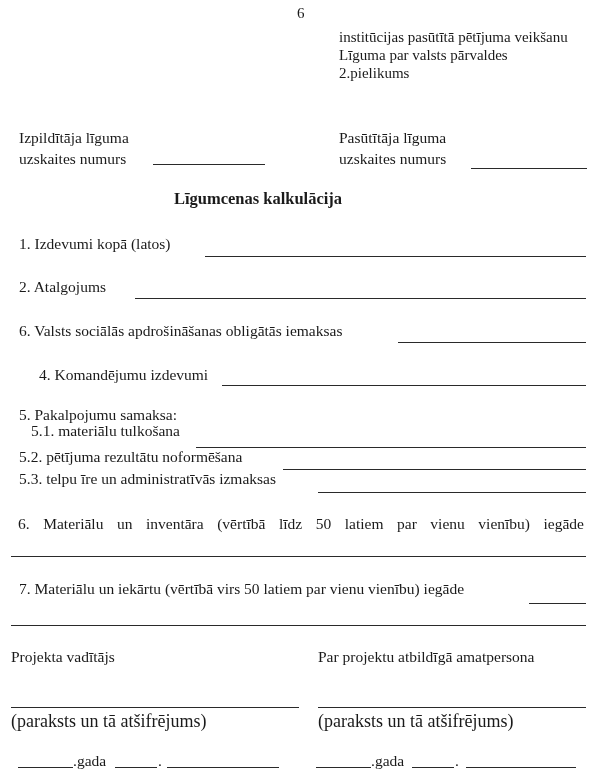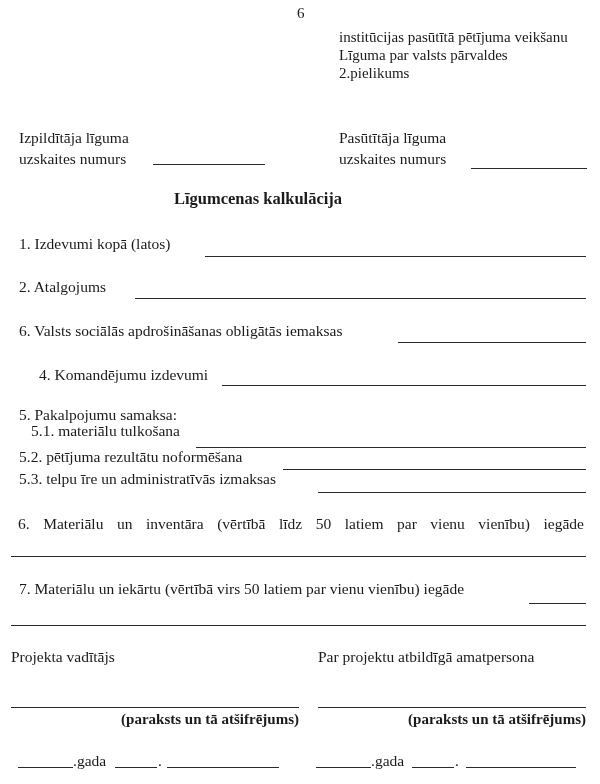--- a/index.html
+++ b/index.html
@@ -10,21 +10,21 @@
   }
   .abs { position: absolute; white-space: nowrap; }
   .line { position: absolute; height: 0; border-top: 1.3px solid #2a2a2a; }
   .page-num { left: 297px; top: 5px; font-size: 15px; }
   .annex { left: 339px; top: 28px; font-size: 15px; line-height: 18px; white-space: normal; width: 260px; }
   .reg-label { font-size: 15.5px; line-height: 21px; white-space: normal; }
   .title { left: 0; width: 516px; text-align: center; top: 189px; font-weight: bold; font-size: 16.5px; }
   .item { font-size: 15.5px; text-align: center; }
   .just { left: 18px; width: 566px; text-align: justify; text-align-last: justify; }
   .sig-title { font-size: 15.5px; }
-  .sig-sub { font-size: 15px; text-align: right; font-weight: bold; }
+  .sig-sub { font-size: 18px; text-align: left; }
   .date-text { font-size: 15.5px; text-align: center; }
 </style>
 </head>
 <body>
 
 <div class="abs page-num">6</div>
 <div class="abs annex">
   <div>institūcijas pasūtītā pētījuma veikšanu</div>
   <div>Līguma par valsts pārvaldes</div>
   <div>2.pielikums</div>

